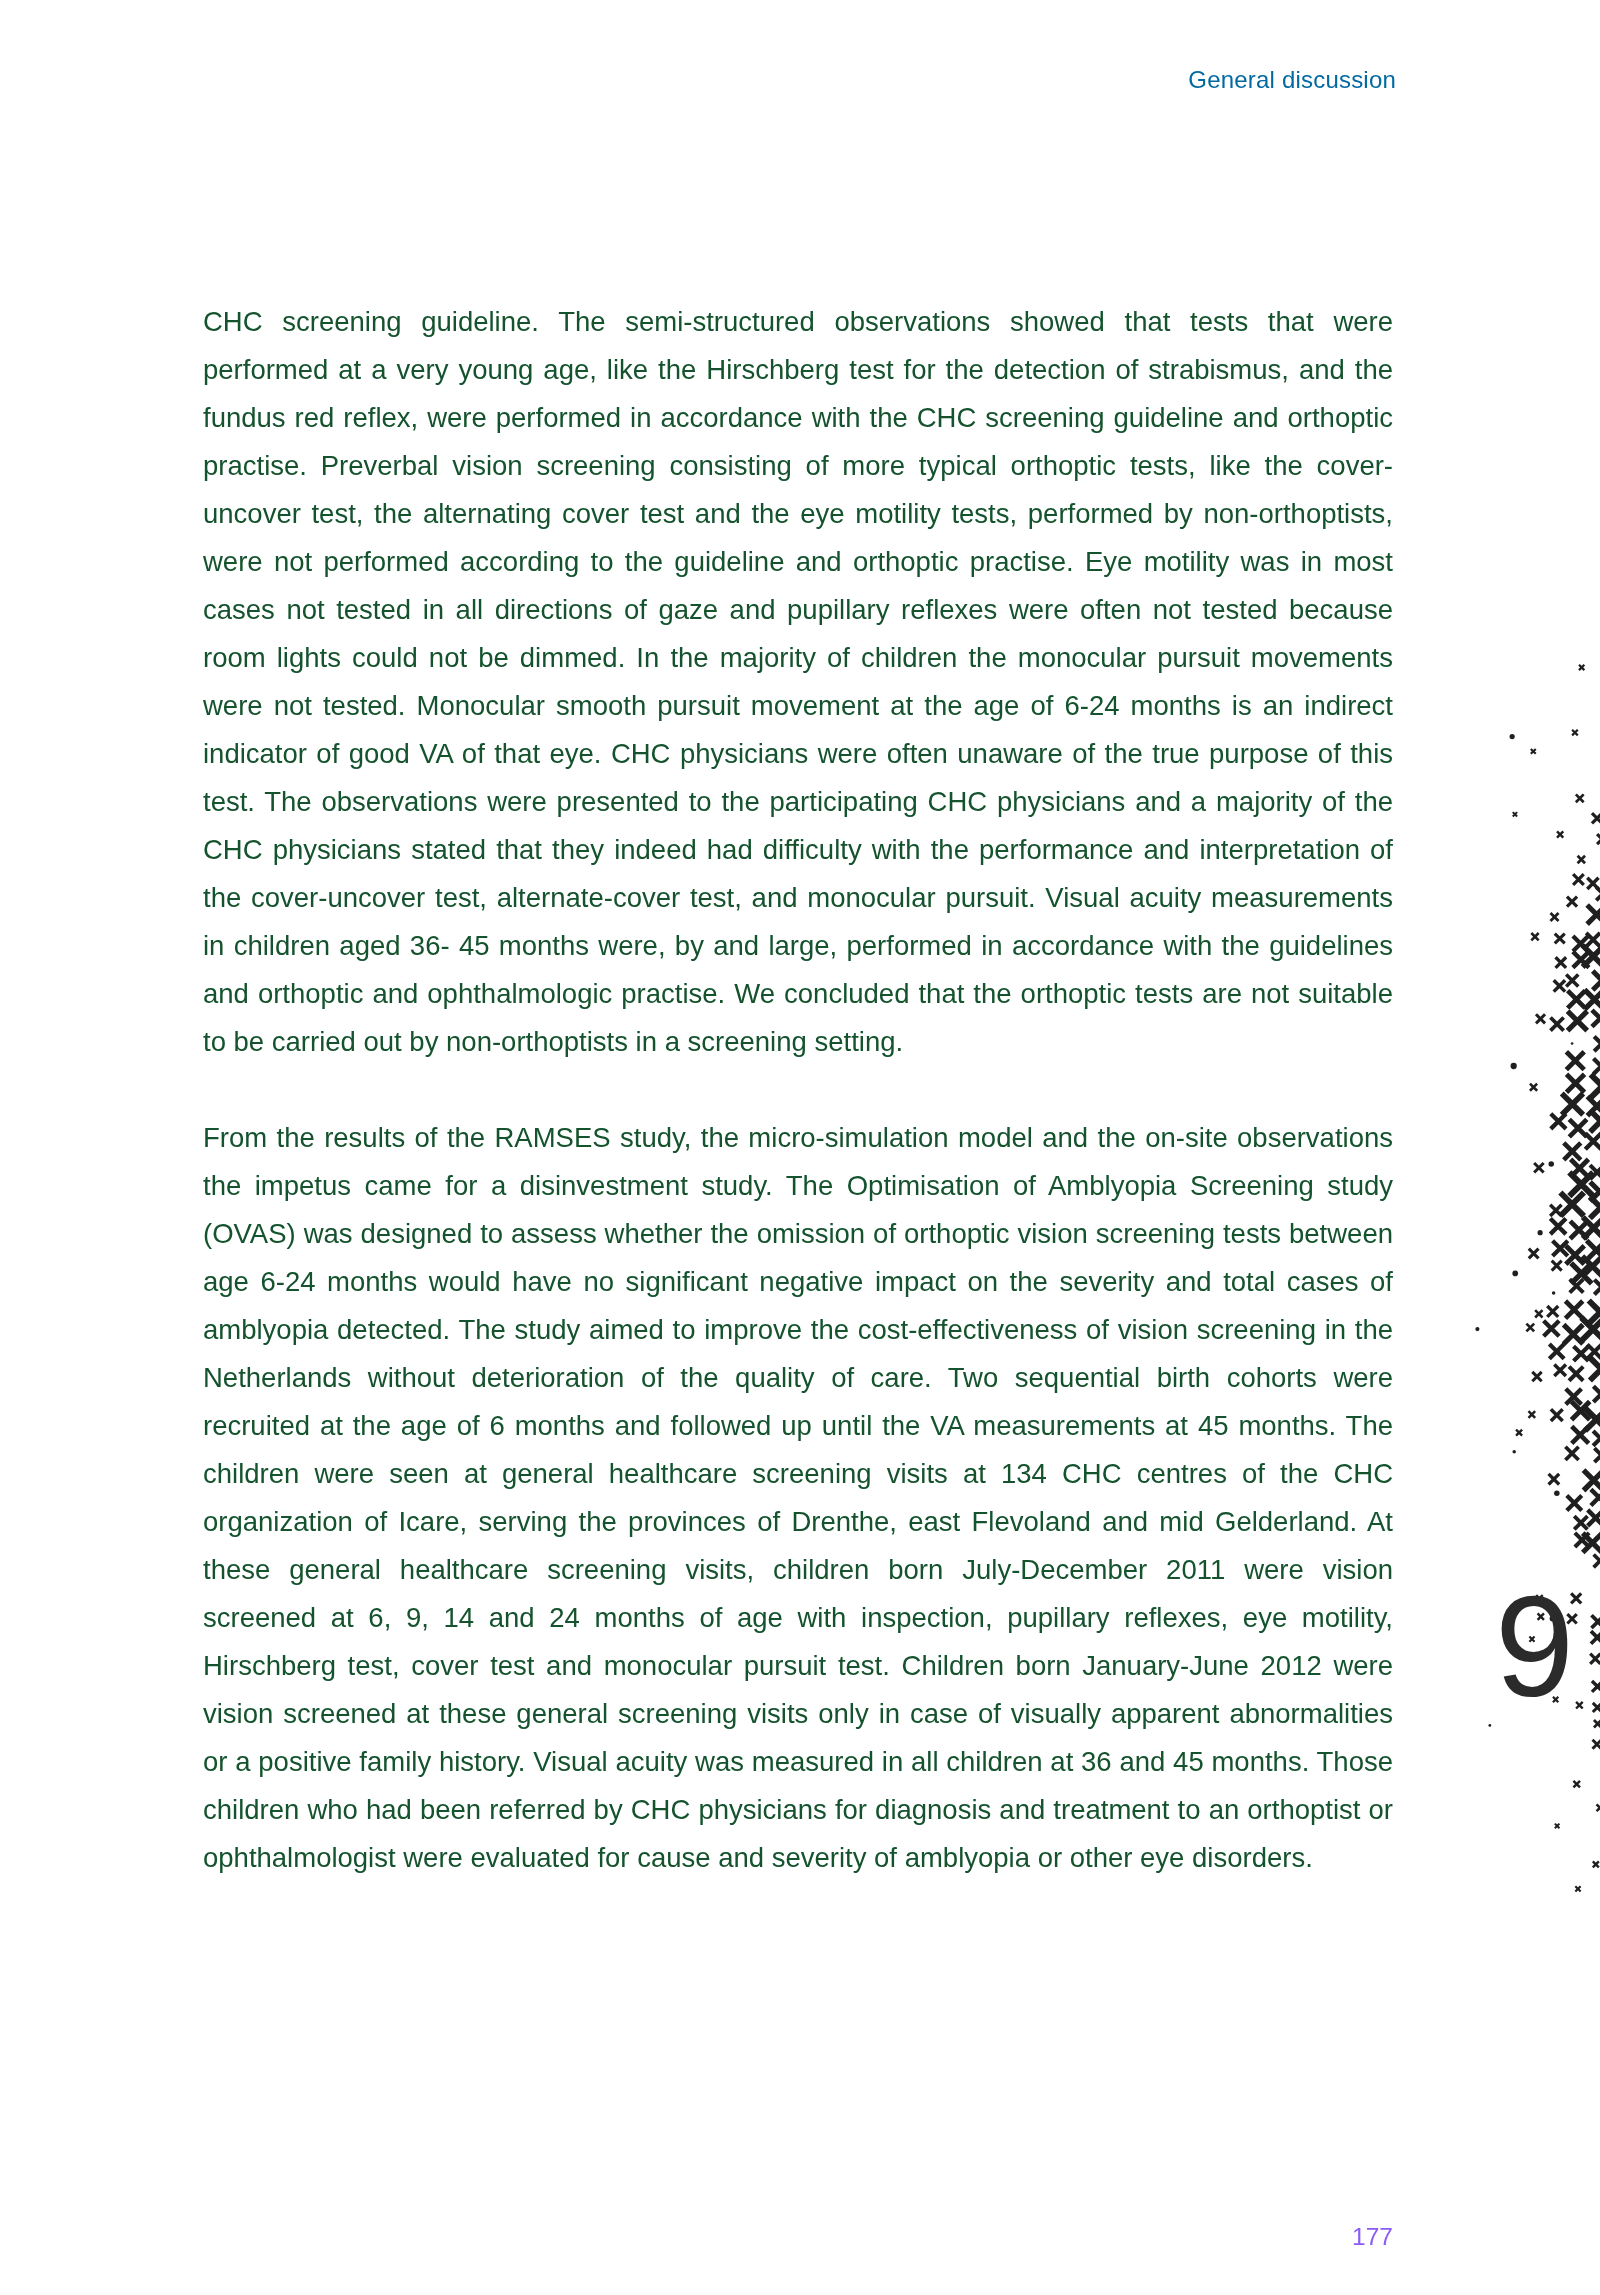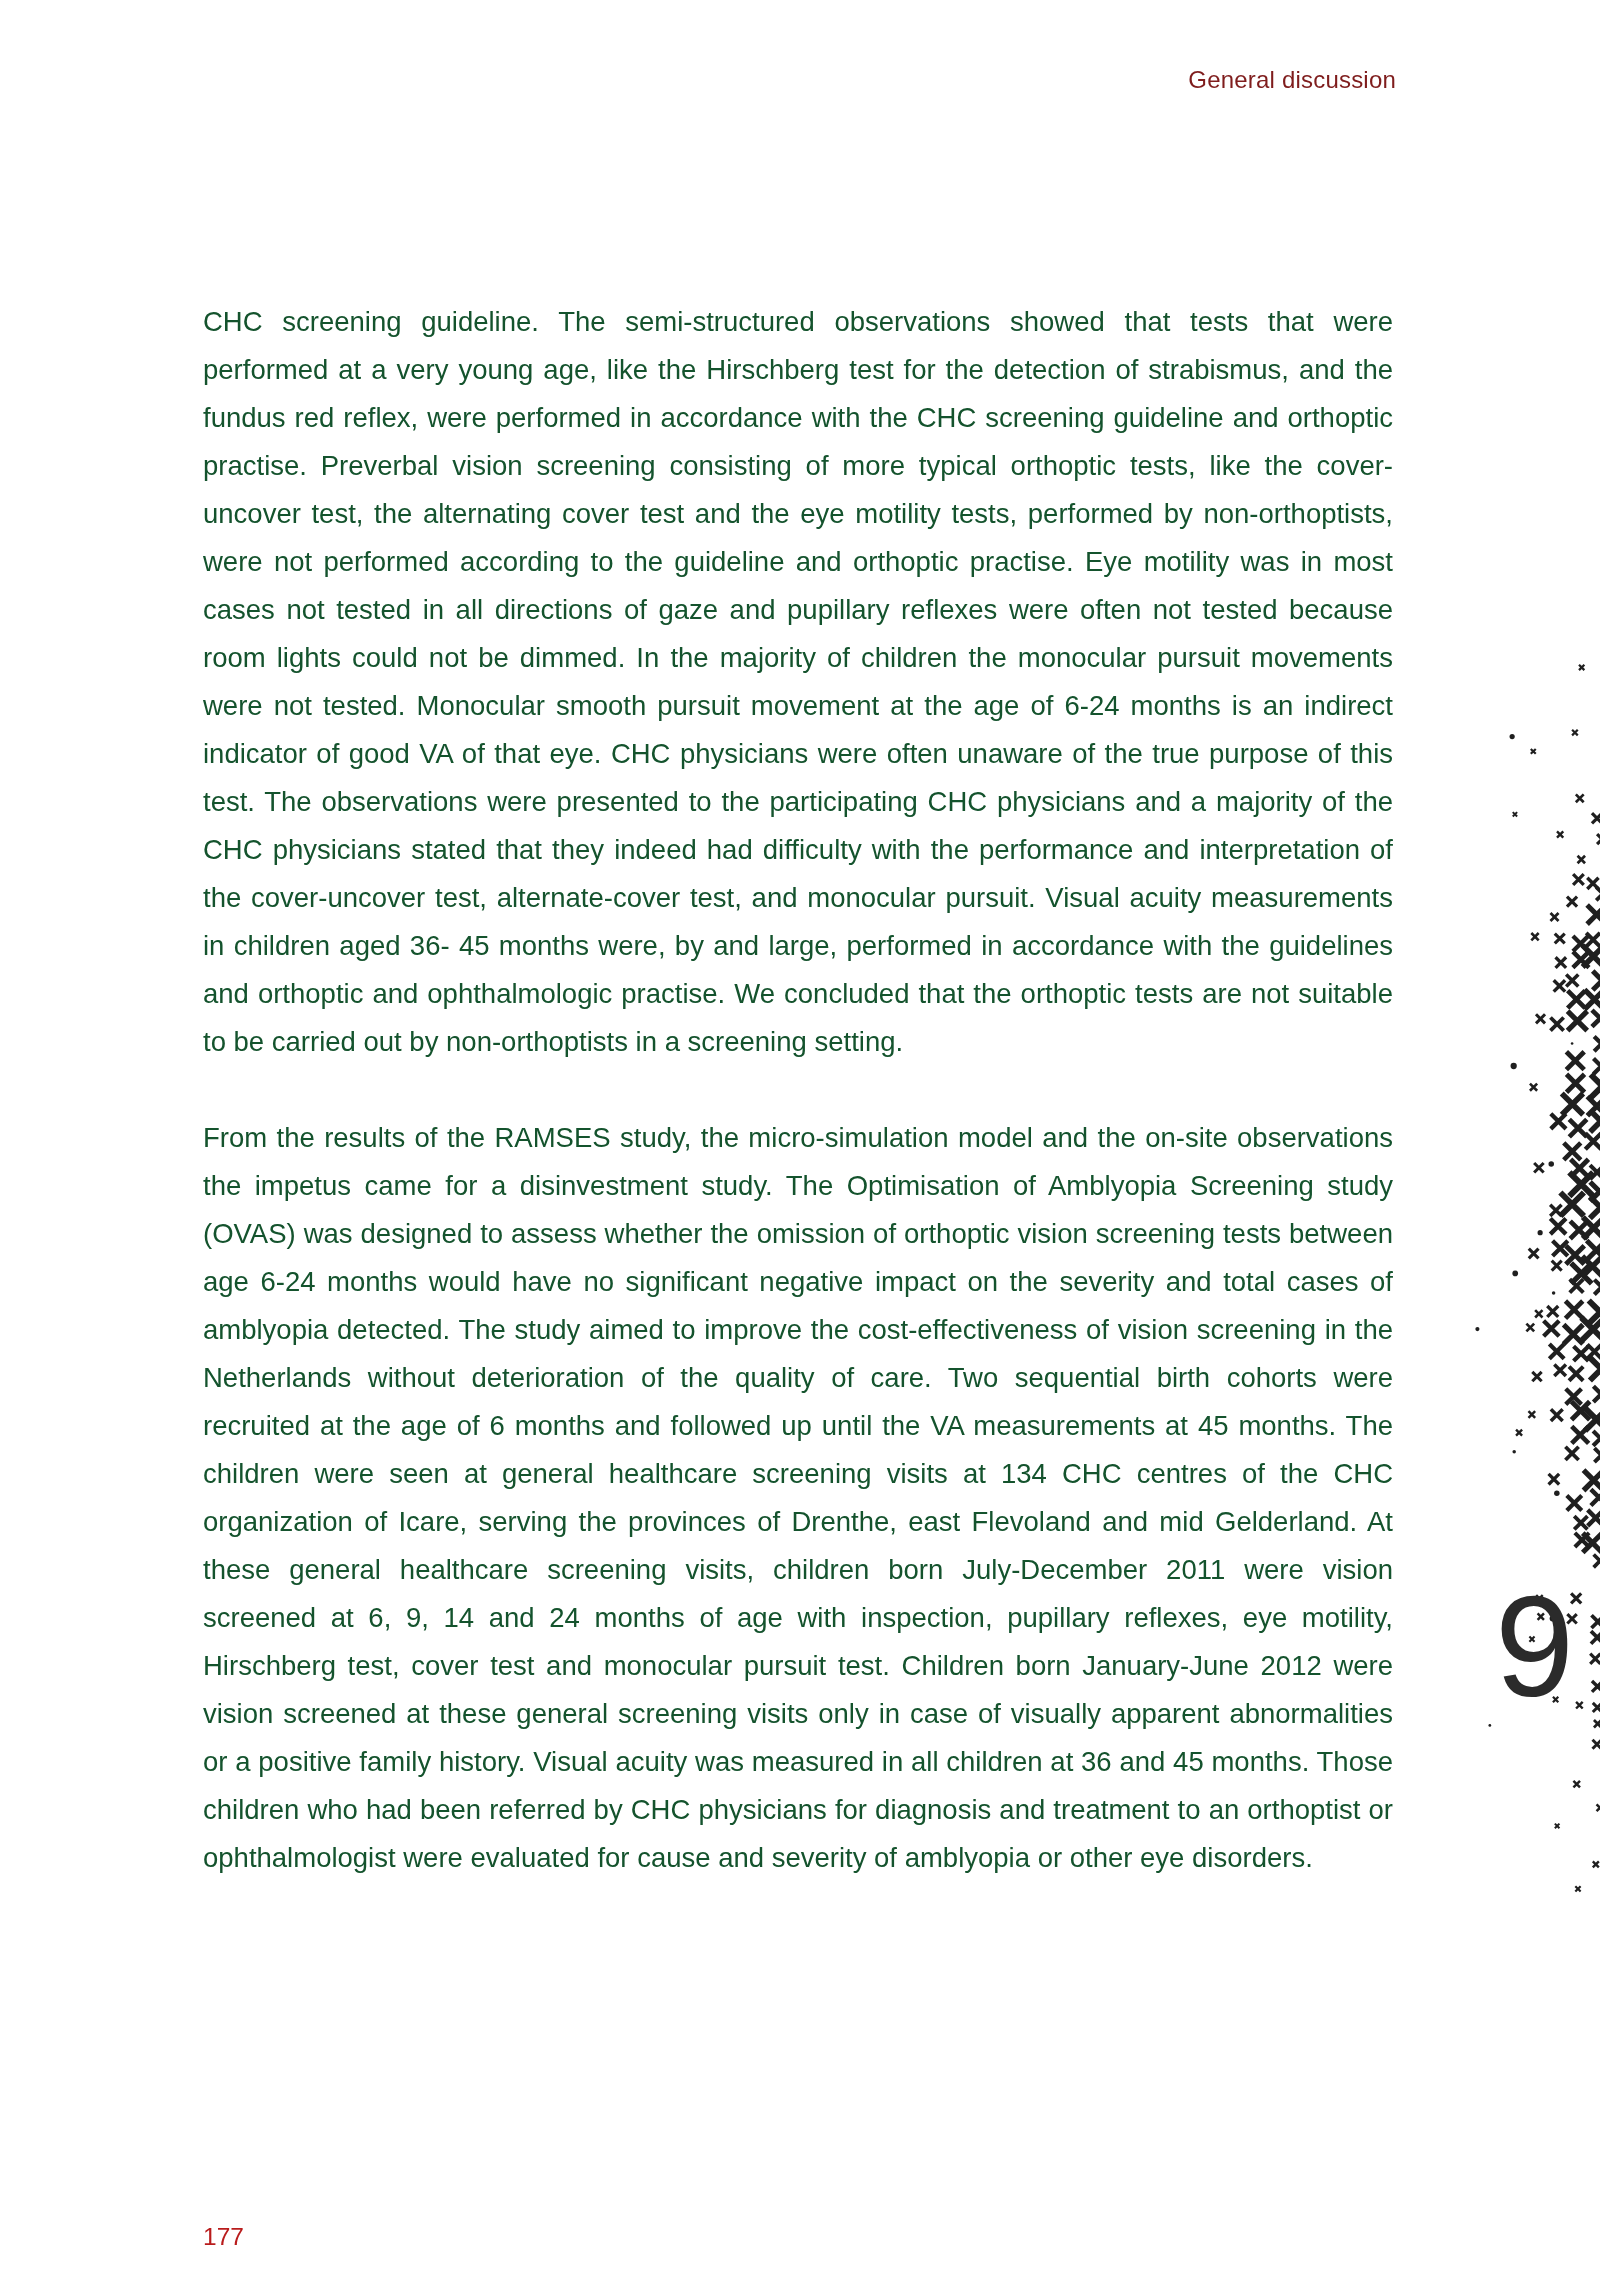--- a/index.html
+++ b/index.html
@@ -15,21 +15,21 @@
     overflow: hidden;
     font-family: "Liberation Sans", "DejaVu Sans", sans-serif;
     color: #3c3c3c;
   }
   .running-header {
     position: absolute;
     top: 66px;
     right: 205px;
     font-size: 24px;
     letter-spacing: 0.2px;
-    color: #7f1d1d;
+    color: #0369a1;
   }
   .body-text {
     position: absolute;
     top: 298px;
     left: 203px;
     width: 1190px;
     font-size: 27.5px;
     line-height: 48px;
     text-align: justify;
     color: #14532d;
@@ -52,23 +52,23 @@
     font-size: 142px;
     font-weight: 300;
     line-height: 1;
     color: #2b2b2b;
   }
   .page-number {
     position: absolute;
     bottom: 44px;
     left: 203px;
     width: 1190px;
-    text-align: left;
+    text-align: right;
     font-size: 24.5px;
-    color: #b91c1c;
+    color: #8b5cf6;
   }
 </style>
 </head>
 <body>
 
 <div class="page">
 
   <div class="running-header">General discussion</div>
 
   <main class="body-text">

